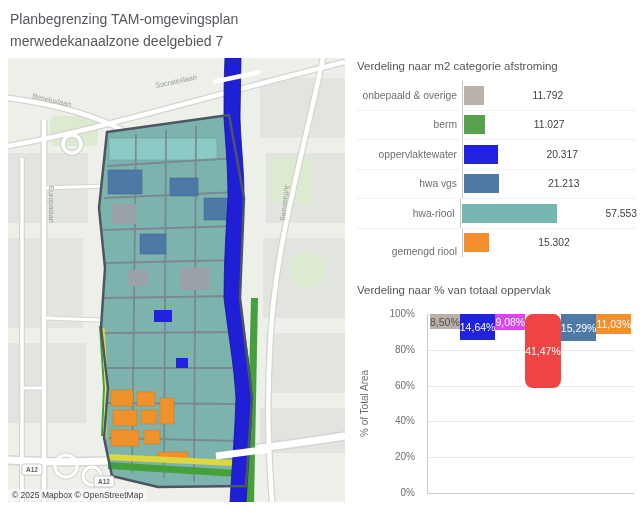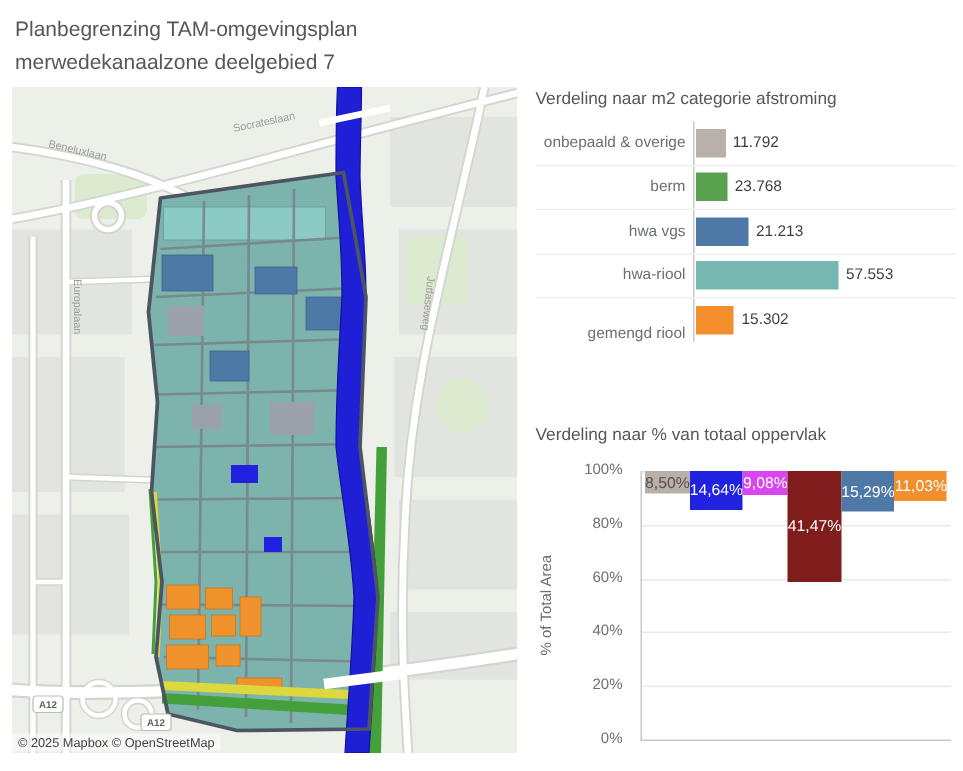--- a/index.html
+++ b/index.html
@@ -17,21 +17,21 @@
   .chart-title{font-size:11.5px;color:#53575c;}
 
   
   .barchart{position:absolute;left:357px;top:60px;width:280px;height:210px;}
   .barchart .chart-title{margin-bottom:9px;}
   .bar-row{display:flex;align-items:center;height:28.5px;border-bottom:1px solid #f1f1f1;}
   .bar-row:last-child{border-bottom:none;align-items:flex-end;}
   .bar-row .cat{width:100px;text-align:right;font-size:10.3px;color:#6b6f73;padding-right:5px;
                 white-space:nowrap;overflow:hidden;}
   .bar-row .plotcell{flex:1;display:flex;align-items:center;border-left:1px solid #c9c9c9;
-                     height:100%;padding-left:1px;}
+                     height:100%;padding-left:1px;gap:44px;}
   .bar-row .bar{height:19px;background:#999;}
   .bar-row .val{font-size:10.3px;color:#3d3f42;margin-left:5px;white-space:nowrap;}
 
   
   .stackchart{position:absolute;left:357px;top:284px;width:280px;height:224px;}
   .stackchart .chart-title{margin-bottom:8px;}
   .stack-body{position:relative;height:179px;margin-top:18px;}
   .ylabel{position:absolute;left:2px;top:0;height:179px;writing-mode:vertical-rl;
           transform:rotate(180deg);font-size:10px;color:#6b6f73;text-align:center;}
   .yticks{position:absolute;left:20px;top:0;width:44px;height:179px;}
@@ -197,21 +197,28 @@
       <div class="cat">onbepaald &amp; overige</div>
       <div class="plotcell">
           <div class="bar" style="width: 19.5px; background: rgb(185, 176, 169);"></div>
         <div class="val">11.792</div>
         </div>
     </div>
     <div class="bar-row">
       <div class="cat">berm</div>
       <div class="plotcell">
           <div class="bar" style="width: 20.8px; background: rgb(89, 161, 79);"></div>
-        <div class="val">23.768</div>
+        <div class="val">11.027</div>
+        </div>
+    </div>
+    <div class="bar-row">
+      <div class="cat">oppervlaktewater</div>
+      <div class="plotcell">
+          <div class="bar" style="width: 33.5px; background: rgb(33, 33, 224);"></div>
+        <div class="val">20.317</div>
         </div>
     </div>
     <div class="bar-row">
       <div class="cat">hwa vgs</div>
       <div class="plotcell">
           <div class="bar" style="width: 35px; background: rgb(78, 121, 167);"></div>
         <div class="val">21.213</div>
         </div>
     </div>
     <div class="bar-row">
@@ -245,21 +252,21 @@
       <div class="plot">
         <div class="grid" style="top:0"></div>
         <div class="grid" style="top:36px"></div>
         <div class="grid" style="top:72px"></div>
         <div class="grid" style="top:107px"></div>
         <div class="grid" style="top:143px"></div>
         <div class="stackbar">
           <div class="seg" style="height: 8.5%; background: rgb(185, 176, 169); color: rgb(85, 80, 75);">8,50%</div>
           <div class="seg" style="height: 14.64%; background: rgb(33, 33, 224); color: rgb(255, 255, 255);">14,64%</div>
           <div class="seg" style="height: 9.08%; background: #d946ef; color: rgb(255, 255, 255);">9,08%</div>
-          <div class="seg" style="height: 41.47%; background: #7f1d1d; color: rgb(255, 255, 255);">41,47%</div>
+          <div class="seg" style="height: 41.47%; background: #ef4444; color: rgb(255, 255, 255); border-radius: 8px;">41,47%</div>
           <div class="seg" style="height: 15.29%; background: rgb(78, 121, 167); color: rgb(255, 255, 255);">15,29%</div>
           <div class="seg" style="height: 11.03%; background: rgb(242, 142, 43); color: rgb(255, 255, 255);">11,03%</div>
         </div>
       </div>
     </div>
   </div>
 
 </div>
 
 </body></html>

